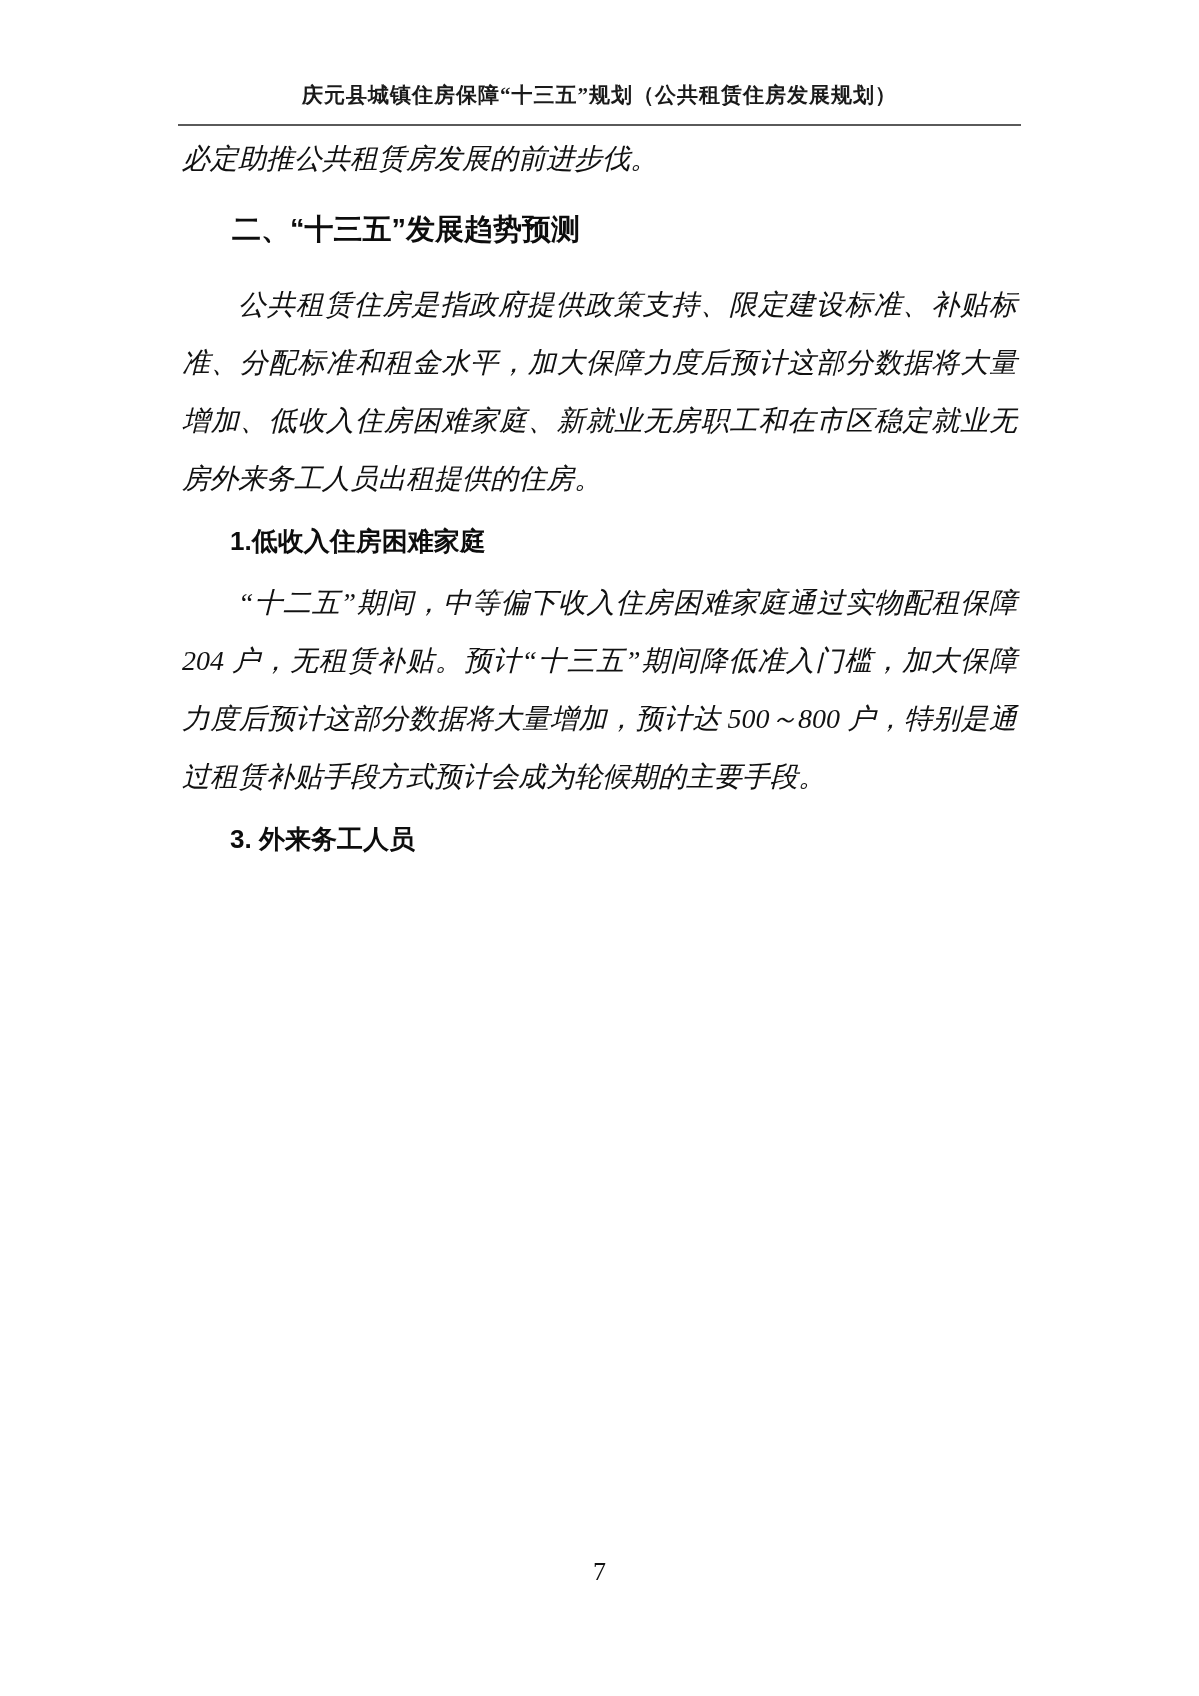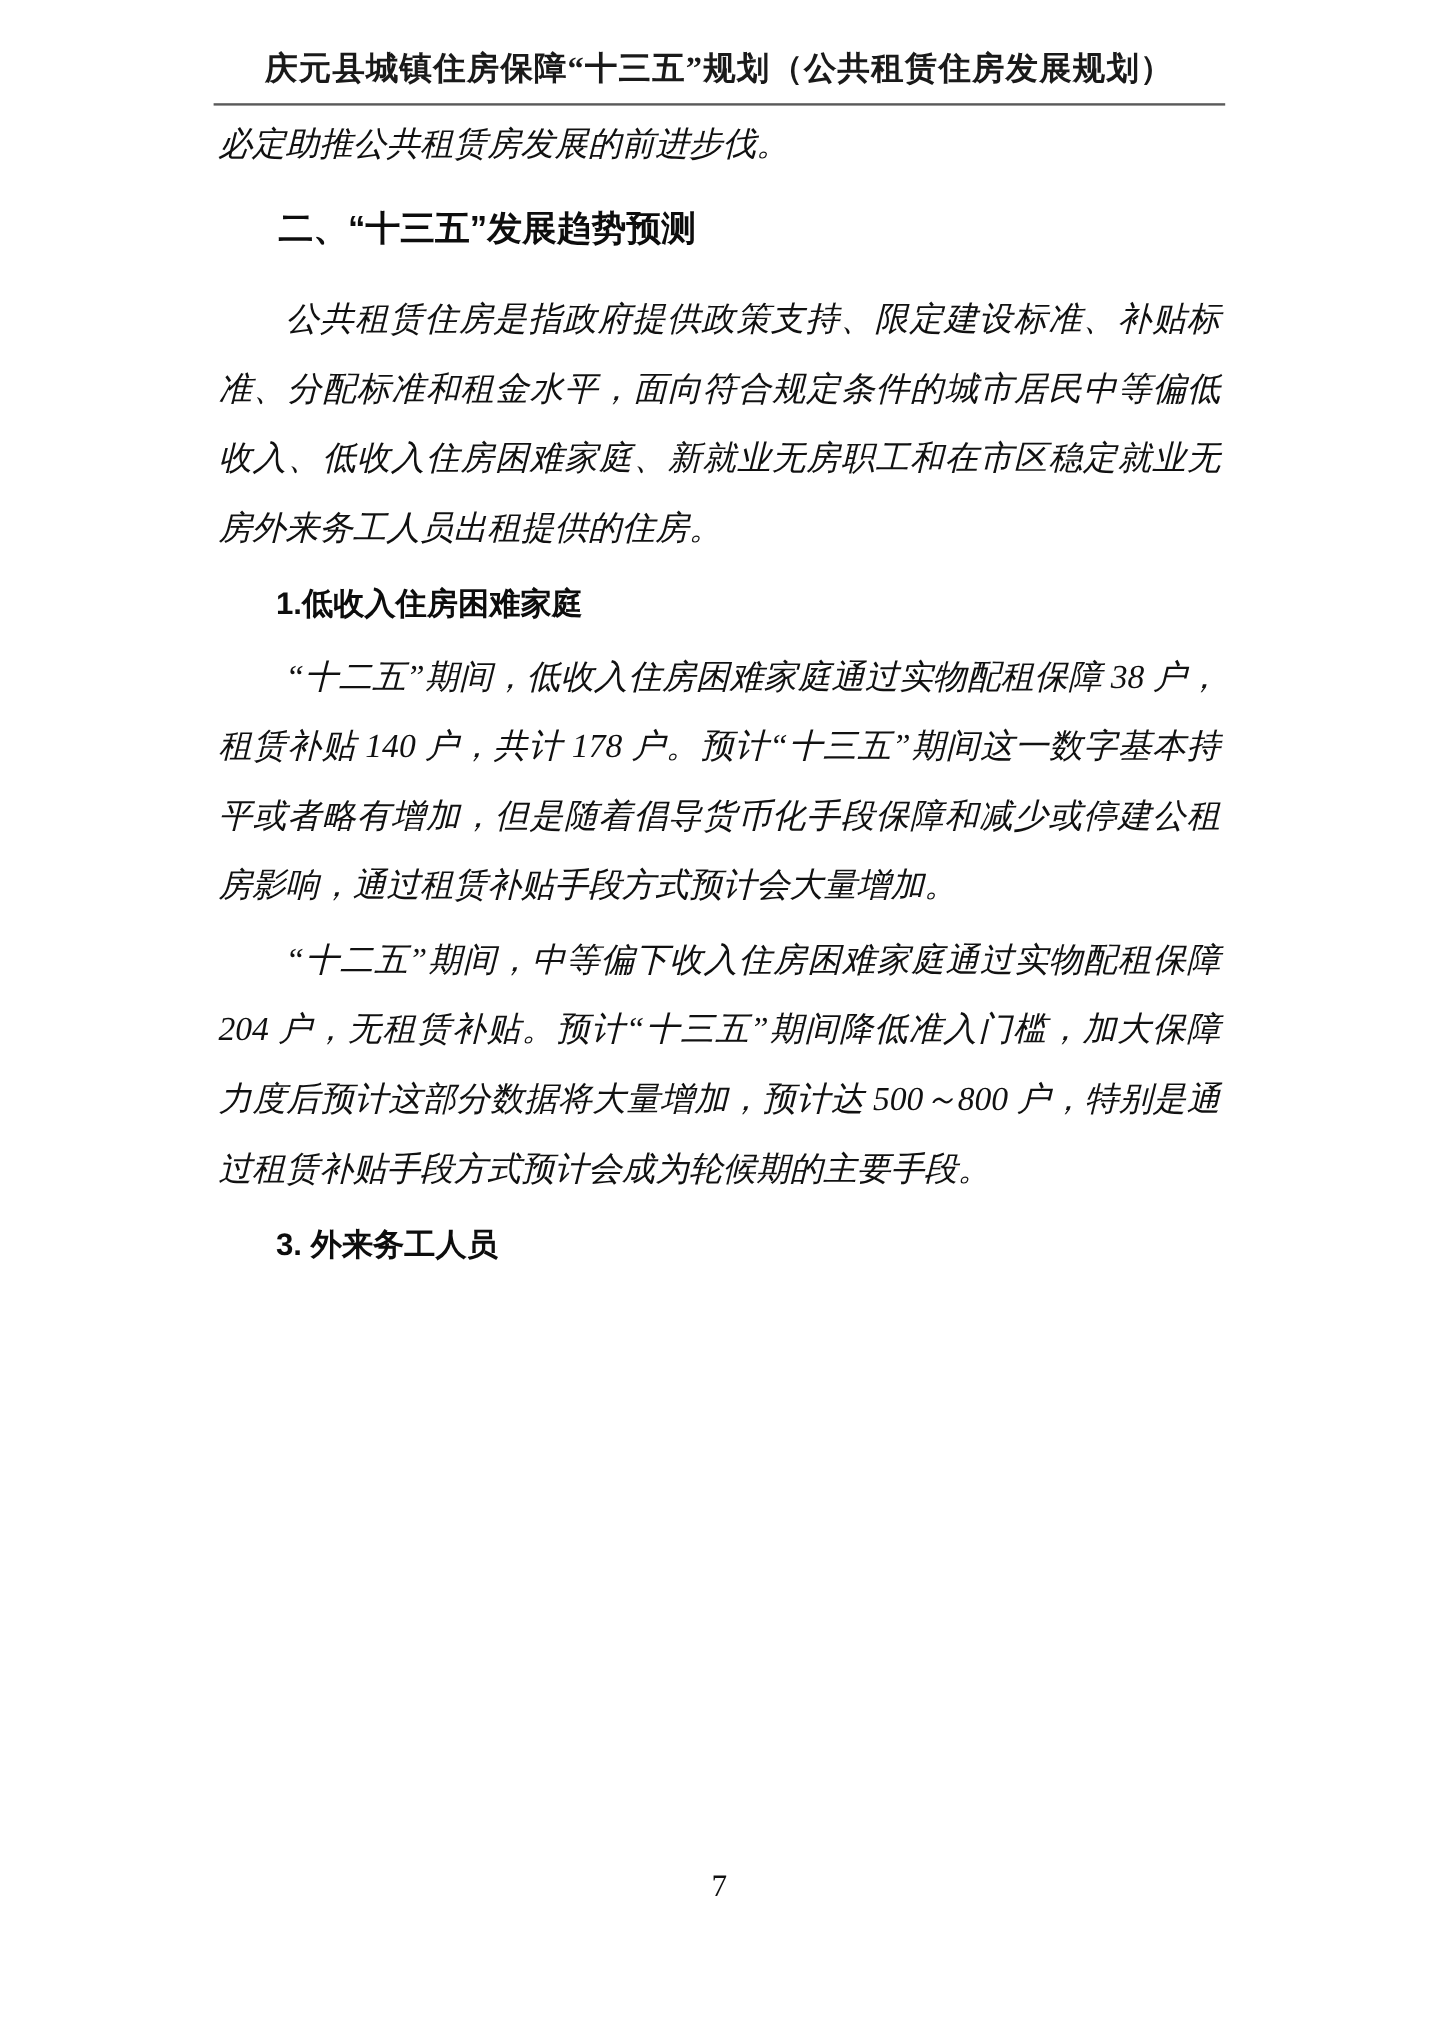--- a/index.html
+++ b/index.html
@@ -11,23 +11,23 @@
     position: relative;
     width: 1199px;
     height: 1696px;
     background: #ffffff;
     color: #111111;
     font-family: "Liberation Serif", "DejaVu Serif", serif;
     overflow: hidden;
     box-sizing: border-box;
   }
   .header-title {
-    padding-top: 44px;
+    padding-top: 82px;
     text-align: center;
-    font-size: 27px;
+    font-size: 21px;
     line-height: 26px;
     font-weight: bold;
     letter-spacing: 1px;
     color: #1a1a1a;
   }
   .header-rule {
     margin: 16px 178px 0 178px;
     border-bottom: 2px solid #5a5a5a;
     height: 0;
   }
@@ -91,24 +91,23 @@
   <div class="header-title">庆元县城镇住房保障“十三五”规划（公共租赁住房发展规划）</div>
   <div class="header-rule"></div>
 
   <div class="body-area">
 
     <p class="para">必定助推公共租赁房发展的前进步伐。</p>
 
     <h2 class="h-section">二、“十三五”发展趋势预测</h2>
 
 
-    <p class="para indent">公共租赁住房是指政府提供政策支持、限定建设标准、补贴标准、分配标准和租金水平，面向符合规定条件的城市居民中等偏低收入、低收入住房困难家庭、新就业无房职工和在市区稳定就业无房外来务工人员出租提供的住房。</p>
+    <p class="para indent">公共租赁住房是指政府提供政策支持、限定建设标准、补贴标准、分配标准和租金水平，加大保障力度后预计这部分数据将大量增加、低收入住房困难家庭、新就业无房职工和在市区稳定就业无房外来务工人员出租提供的住房。</p>
 
     <h4 class="h-item">1.低收入住房困难家庭</h4>
-    <p class="para indent">“十二五”期间，低收入住房困难家庭通过实物配租保障 38 户，租赁补贴 140 户，共计 178 户。预计“十三五”期间这一数字基本持平或者略有增加，但是随着倡导货币化手段保障和减少或停建公租房影响，通过租赁补贴手段方式预计会大量增加。</p>
 
     <p class="para indent">“十二五”期间，中等偏下收入住房困难家庭通过实物配租保障 204 户，无租赁补贴。预计“十三五”期间降低准入门槛，加大保障力度后预计这部分数据将大量增加，预计达 500～800 户，特别是通过租赁补贴手段方式预计会成为轮候期的主要手段。</p>
 
     <h4 class="h-item">3. 外来务工人员</h4>
 
   </div>
 
   <div class="footer">
     <span>7</span>
   </div>

